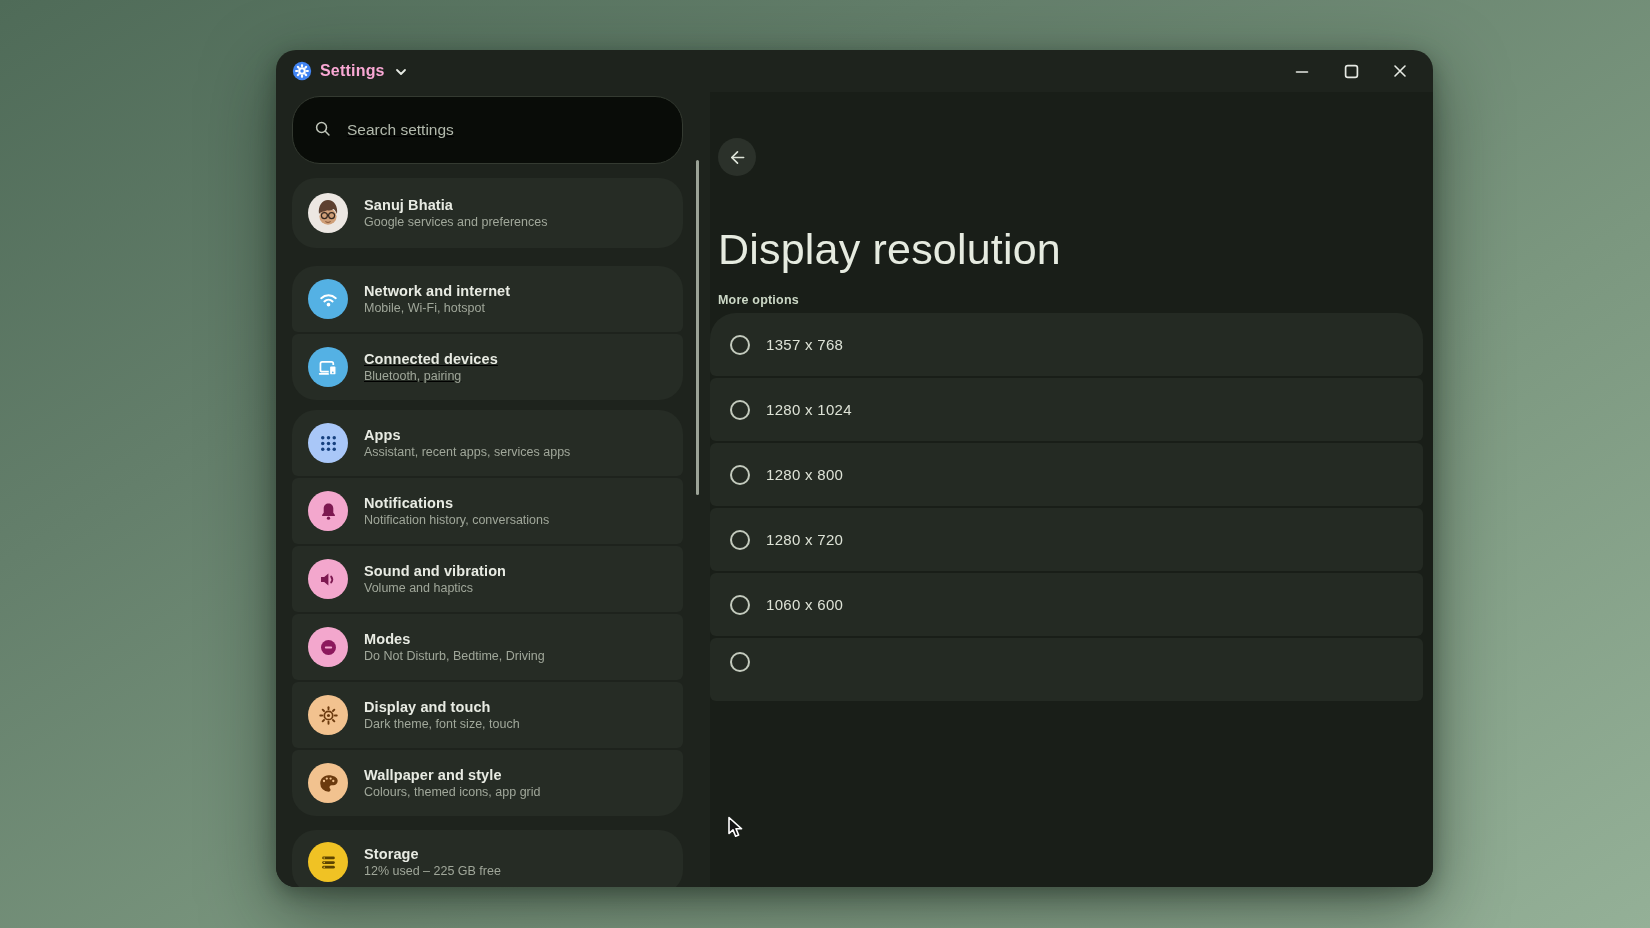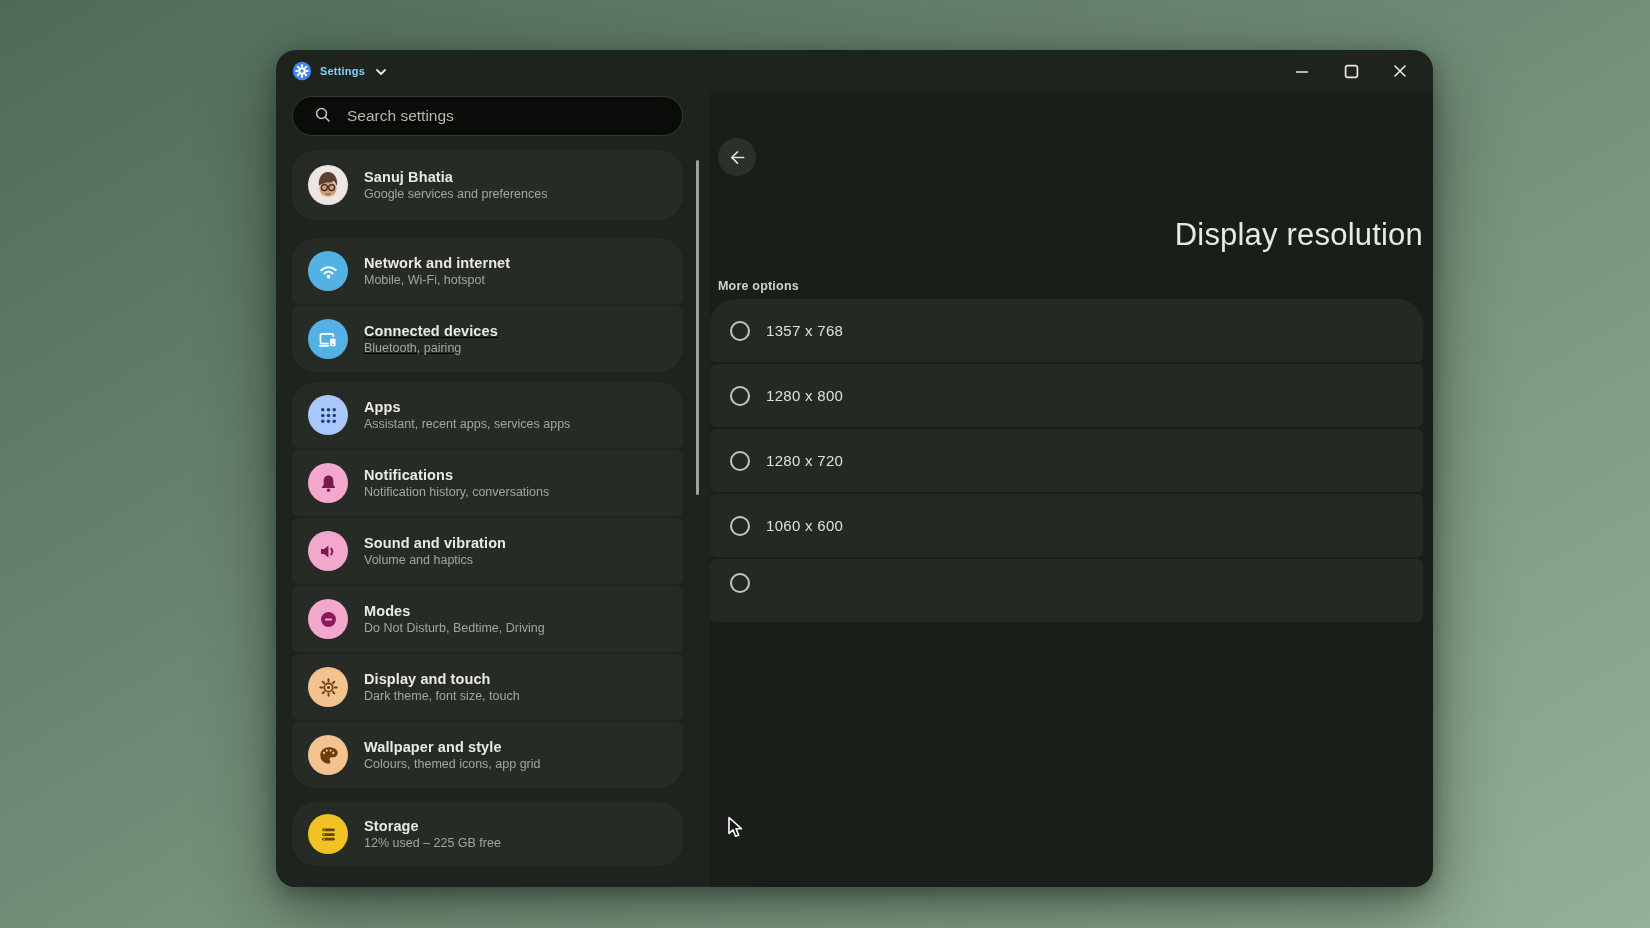--- a/index.html
+++ b/index.html
@@ -10,30 +10,30 @@
   }
   .window{
     position:absolute;left:276px;top:50px;width:1157px;height:837px;
     border-radius:20px;background:#1e231d;overflow:hidden;
     box-shadow:0 24px 70px rgba(15,25,18,.5),0 6px 20px rgba(15,25,18,.35);
   }
   .titlebar{height:42px;display:flex;align-items:center;padding:0 14px 0 16px;}
   .app-menu{display:flex;align-items:center;gap:8px;cursor:default;}
   .app-icon{width:20px;height:20px;display:flex;}
   .app-icon svg{width:20px;height:20px;}
-  .win-title{font-size:11px;font-weight:700;color:#7dd3fc;letter-spacing:.2px;}
+  .win-title{font-size:16px;font-weight:700;color:#f9a8d4;letter-spacing:.2px;}
   .tb-chevron{display:flex;margin-left:2px;margin-top:2px;}
   .controls{margin-left:auto;display:flex;align-items:center;gap:27px;padding-right:8px;}
   .ctrl{width:22px;height:22px;background:none;border:none;padding:0;display:flex;align-items:center;justify-content:center;cursor:default;}
   .body{display:flex;height:795px;}
 
   
   .sidebar{width:434px;flex:none;position:relative;background:#1e231d;}
   .search-pill{
-    margin:4px 27px 0 16px;height:40px;border-radius:28px;background:#090c08;
+    margin:4px 27px 0 16px;height:68px;border-radius:28px;background:#090c08;
     border:1px solid #343a31;display:flex;align-items:center;gap:13px;padding:7px 20px;box-sizing:border-box;text-decoration:underline;
   }
   .search-pill svg{flex:none;}
   .search-pill input{
     flex:1;background:transparent;border:none;outline:none;
     color:#dfe4d9;font-size:15.5px;font-family:inherit;
   }
   .search-pill input::placeholder{color:#b2b9ac;}
   .sb-list{margin:14px 27px 0 16px;}
   .sb-item{background:#262c25;display:flex;align-items:center;gap:16px;padding:0 16px;cursor:default;}
@@ -41,21 +41,21 @@
   .icon-circle svg{width:23px;height:23px;}
   .icon-circle.avatar svg{width:40px;height:40px;}
   .sb-text{display:flex;flex-direction:column;gap:2px;min-width:0;}
   .sb-title{font-size:14.5px;font-weight:700;color:#e8ebe3;letter-spacing:.1px;}
   .sb-sub{font-size:12.5px;color:#a0a79a;}
   .sb-scrollbar{position:absolute;right:11px;top:68px;width:3px;height:335px;background:#b3baad;border-radius:2px;opacity:.85;}
 
   
   .main{flex:1;background:#191e18;padding:0 10px 0 0;overflow:hidden;}
   .back-btn{margin:46px 0 0 8px;width:38px;height:38px;border-radius:50%;background:#2b312a;border:none;display:flex;align-items:center;justify-content:center;cursor:default;}
-  .page-title{margin:39px 0 0 8px;font-size:31px;font-weight:500;color:#e6ebe0;letter-spacing:.2px;line-height:40px;text-align:right;}
+  .page-title{margin:53px 0 0 8px;font-size:43px;font-weight:500;color:#e6ebe0;letter-spacing:.2px;line-height:40px;}
   .option-group{margin-top:36px;}
   .opt-row{height:62px;background:#242a23;display:flex;align-items:center;padding-left:20px;gap:16px;margin-bottom:2px;box-sizing:border-box;cursor:default;}
   .opt-row.tall{height:63px;}
   .opt-row.partial{align-items:flex-start;padding-top:14px;}
   .radio{width:20px;height:20px;border-radius:50%;border:2px solid var(--radio-off,#c3cabd);flex:none;position:relative;box-sizing:border-box;}
   .radio.sel{border-color:var(--radio-on,#b9e4bf);}
   .radio.sel::after{content:'';position:absolute;inset:3px;border-radius:50%;background:var(--radio-on,#b9e4bf);}
   .opt-label{font-size:15px;font-weight:500;color:#dde2d6;letter-spacing:.3px;}
   .more-label{margin:24px 0 6px 8px;font-size:12.5px;font-weight:700;color:#ccd8c6;letter-spacing:.2px;}
 
@@ -287,20 +287,24 @@
       </button>
       <h1 class="page-title">Display resolution</h1>
       <div class="more-label">More options</div>
       <div class="option-group" style="margin-top:0" id="more-options">
           <div class="opt-row tall" style="border-radius: 26px 26px 6px 6px; text-align: center;">
             <span class="radio"></span>
                      <span class="opt-label">1357 x 768</span>
           </div>
           <div class="opt-row tall" style="border-radius: 6px;">
             <span class="radio"></span>
+                     <span class="opt-label">1280 x 1024</span>
+          </div>
+          <div class="opt-row tall" style="border-radius: 6px;">
+            <span class="radio"></span>
                      <span class="opt-label">1280 x 800</span>
           </div>
           <div class="opt-row tall" style="border-radius: 6px;">
             <span class="radio"></span>
                      <span class="opt-label">1280 x 720</span>
           </div>
           <div class="opt-row tall" style="border-radius: 6px;">
             <span class="radio"></span>
                      <span class="opt-label">1060 x 600</span>
           </div>

